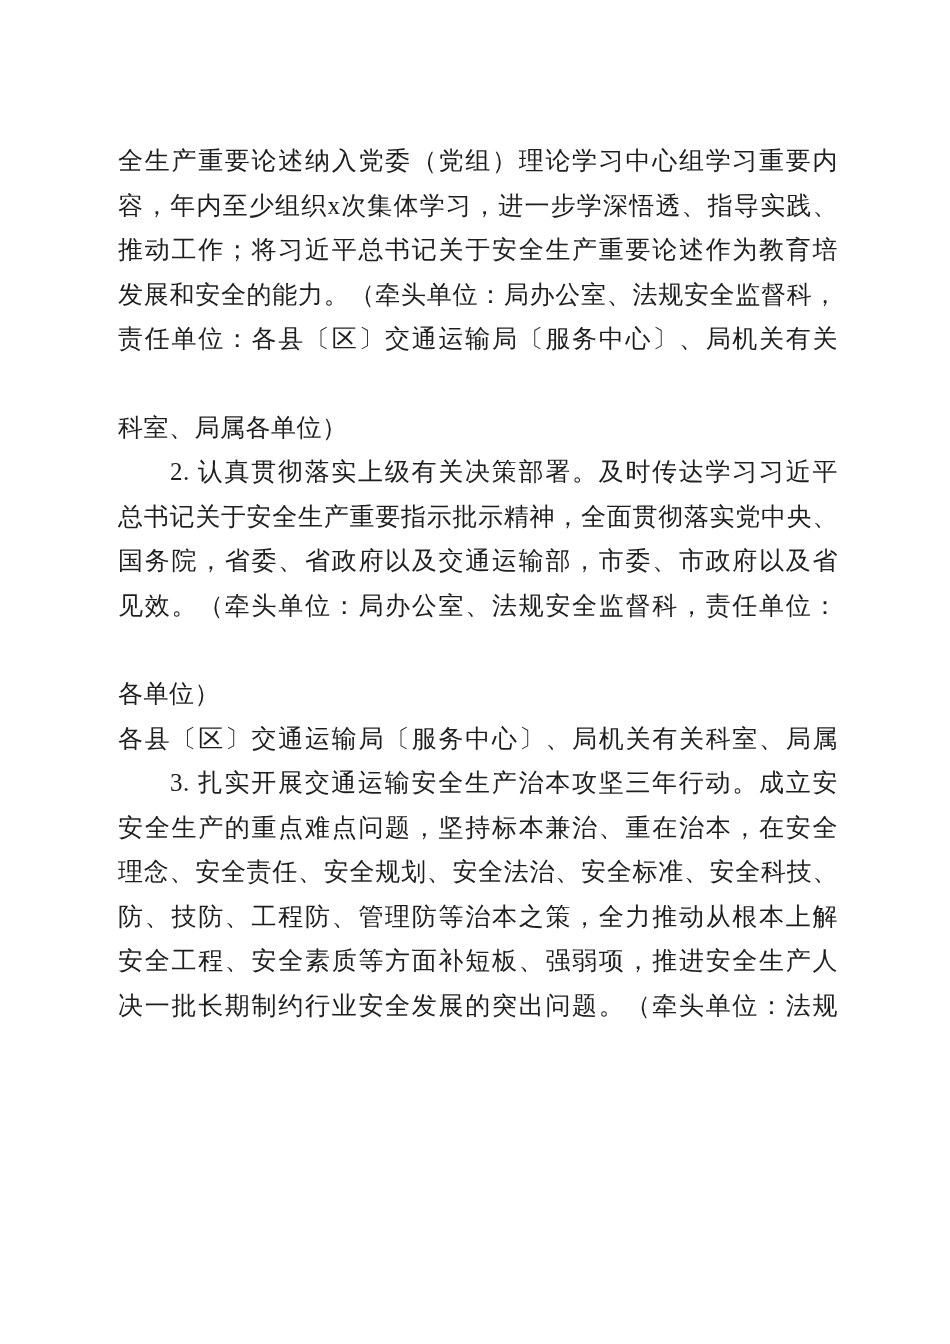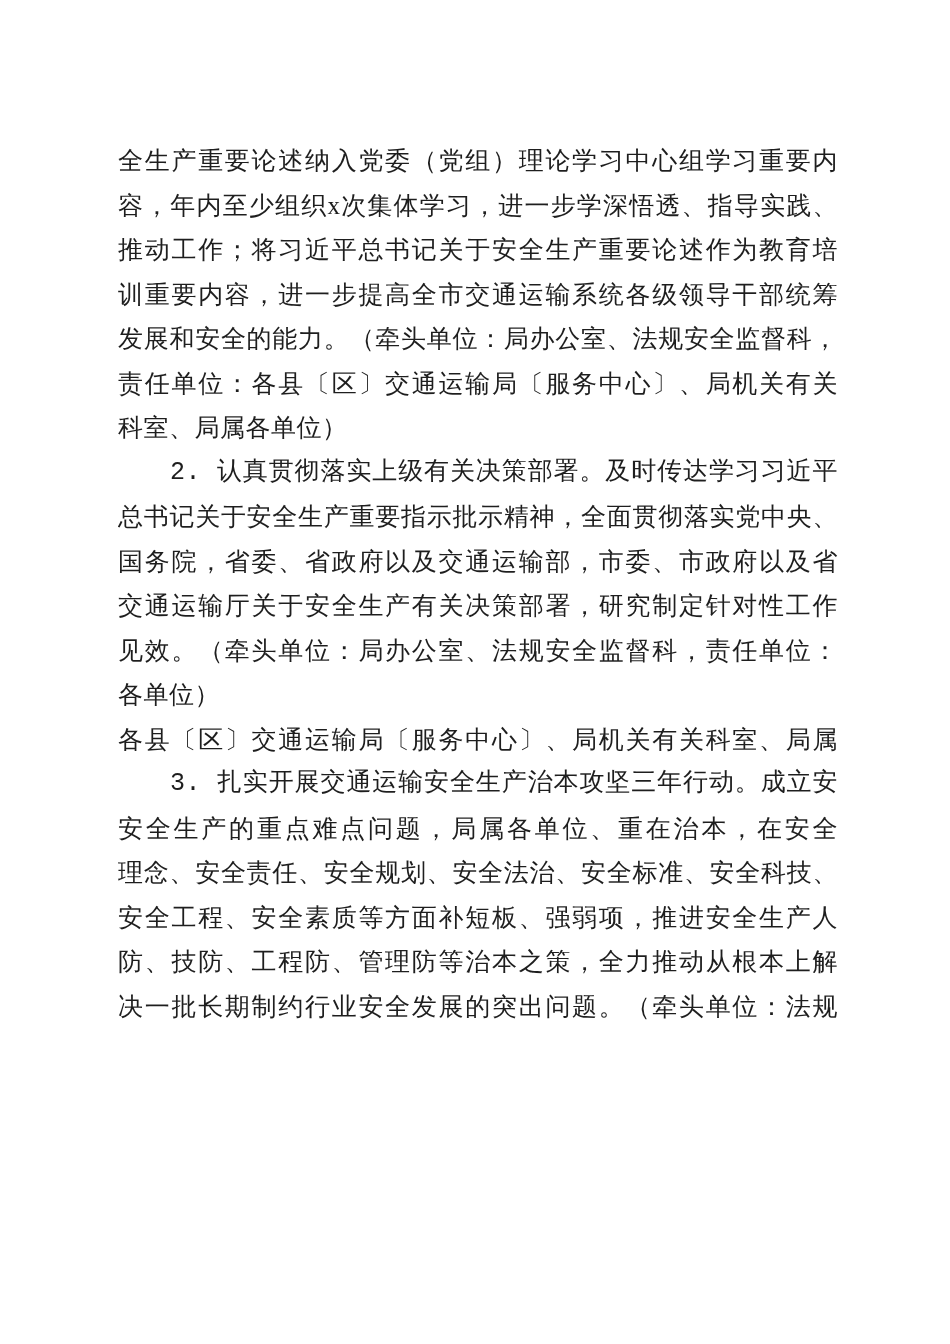--- a/index.html
+++ b/index.html
@@ -27,45 +27,43 @@
     height: 44.5px;
     text-align: justify;
     text-align-last: justify;
     letter-spacing: 0.5px;
     white-space: normal;
     overflow: hidden;
   }
   .line.short {
     text-align: left;
     text-align-last: left;
+    margin-top: 44px;
   }
   .line.indent {
     text-indent: 52px;
-    font-family: Liberation Mono, monospace;
   }
 </style>
 </head>
 <body>
 
 <div class="page" style="background: rgb(255, 255, 255);">
   <div class="content" style="color: rgb(30, 30, 30);">
       <div class="line">全生产重要论述纳入党委（党组）理论学习中心组学习重要内</div>
       <div class="line">容，年内至少组织x次集体学习，进一步学深悟透、指导实践、</div>
       <div class="line">推动工作；将习近平总书记关于安全生产重要论述作为教育培</div>
-      <div class="line">训重要内容，进一步提高全市交通运输系统各级领导干部统筹</div>
       <div class="line">发展和安全的能力。（牵头单位：局办公室、法规安全监督科，</div>
       <div class="line">责任单位：各县〔区〕交通运输局〔服务中心〕、局机关有关</div>
       <div class="line short">科室、局属各单位）</div>
       <div class="line indent">2. 认真贯彻落实上级有关决策部署。及时传达学习习近平</div>
       <div class="line">总书记关于安全生产重要指示批示精神，全面贯彻落实党中央、</div>
       <div class="line">国务院，省委、省政府以及交通运输部，市委、市政府以及省</div>
-      <div class="line">交通运输厅关于安全生产有关决策部署，研究制定针对性工作</div>
       <div class="line">见效。（牵头单位：局办公室、法规安全监督科，责任单位：</div>
       <div class="line short">各单位）</div>
       <div class="line">各县〔区〕交通运输局〔服务中心〕、局机关有关科室、局属</div>
       <div class="line indent">3. 扎实开展交通运输安全生产治本攻坚三年行动。成立安</div>
-      <div class="line">安全生产的重点难点问题，局属各单位、重在治本，在安全</div>
+      <div class="line">安全生产的重点难点问题，坚持标本兼治、重在治本，在安全</div>
       <div class="line">理念、安全责任、安全规划、安全法治、安全标准、安全科技、</div>
+      <div class="line">防、技防、工程防、管理防等治本之策，全力推动从根本上解</div>
       <div class="line">安全工程、安全素质等方面补短板、强弱项，推进安全生产人</div>
-      <div class="line">防、技防、工程防、管理防等治本之策，全力推动从根本上解</div>
       <div class="line">决一批长期制约行业安全发展的突出问题。（牵头单位：法规</div>
     </div>
 </div>
 
 </body></html>

